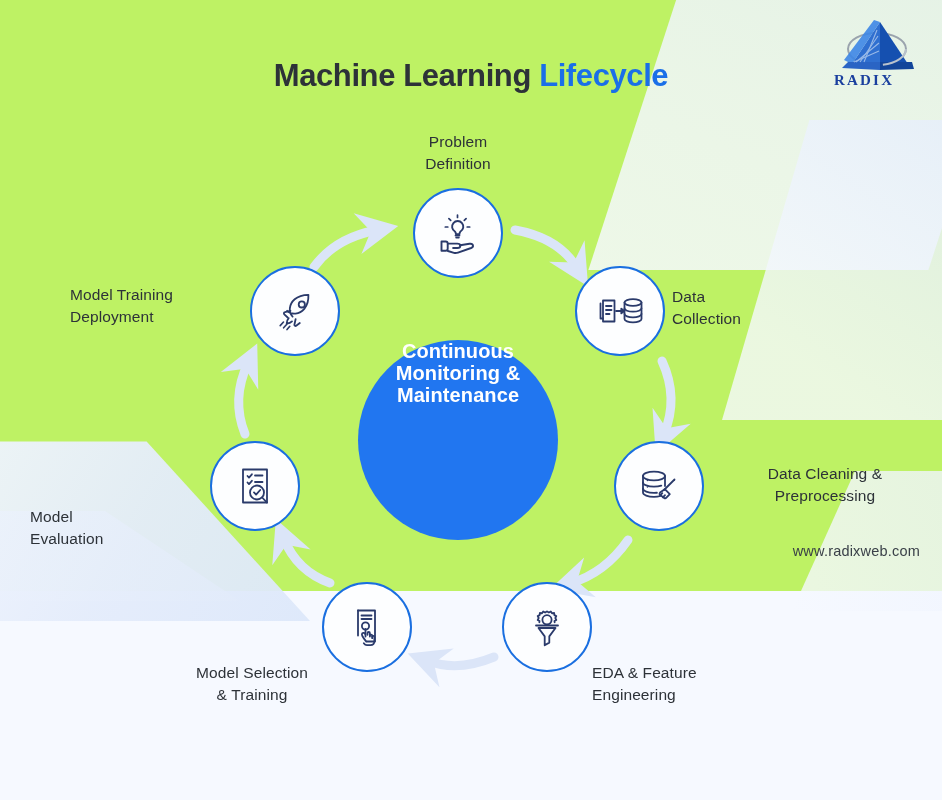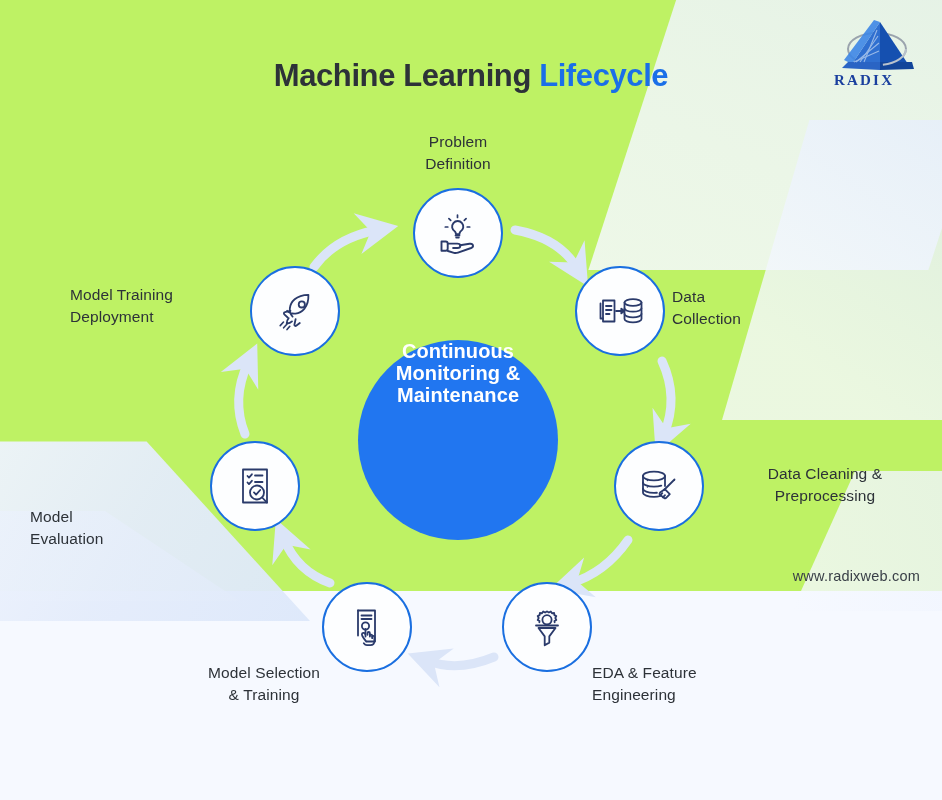--- a/index.html
+++ b/index.html
@@ -67,21 +67,21 @@
   .logo-word {
     font-family:"Liberation Serif", serif;
     font-weight:bold;
     font-size:15px;
     letter-spacing:2.2px;
     color:#1a3f9e;
     margin-top:-2px;
   }
 
   .footer-url {
-    position:absolute; bottom:7px; right:22px;
+    position:absolute; bottom:32px; right:22px;
     font-size:14.5px; color:#3a4048; letter-spacing:.2px;
   }
 
   
   #diagram { position:absolute; top:0; left:0; width:942px; height:800px; }
   .arrows { position:absolute; top:0; left:0; }
 
   .hub {
     position:absolute;
     left:358px; top:340px;
@@ -262,21 +262,21 @@
         <line x1="19.5" y1="13.5" x2="29.5" y2="13.5"></line>
         <line x1="19.5" y1="17" x2="29.5" y2="17"></line>
         <circle cx="23.5" cy="24" r="3.6"></circle>
         <path d="M23.5,27 v7.5"></path>
         <path d="M23.2,32 c-1,-1.6 -3.3,-1.4 -3.3,0.6 0,1.3 1,2.6 2.1,4 l2.3,3"></path>
         <path d="M25.5,32.8 v-1.6 c0,-1.6 2.4,-1.6 2.4,0 v3.4"></path>
         <path d="M27.9,33.6 c0,-1.4 2.3,-1.4 2.3,0 v2.6"></path>
         <path d="M30.2,34.8 c0,-1.3 2.2,-1.3 2.2,0 v4.2 c0,2.4 -1.6,4.2 -4,4.2 h-3.4 c-1.5,0 -2.4,-0.8 -3.2,-2"></path>
       </svg>
     </div>
-    <div class="node-label lbl-center" style="left:164px; top:662px; width:200px;">Model Selection
+    <div class="node-label lbl-center" style="left:152px; top:662px; width:200px;">Model Selection
 &amp; Training</div>
 
     <div class="node" style="left:210px; top:441px;">
       <svg width="50" height="50" viewBox="0 0 50 50" fill="none" stroke="#2a3a6b" stroke-width="1.8" stroke-linecap="round" stroke-linejoin="round">
         <path d="M13,8.5 h24 v33 h-24 z"></path>
         <path d="M17.5,15 l1.5,1.6 2.9,-3.3"></path>
         <path d="M17.5,21.5 l1.5,1.6 2.9,-3.3"></path>
         <line x1="25" y1="14.5" x2="32.5" y2="14.5"></line>
         <line x1="25" y1="21" x2="32.5" y2="21"></line>
         <circle cx="27" cy="31.5" r="7"></circle>

